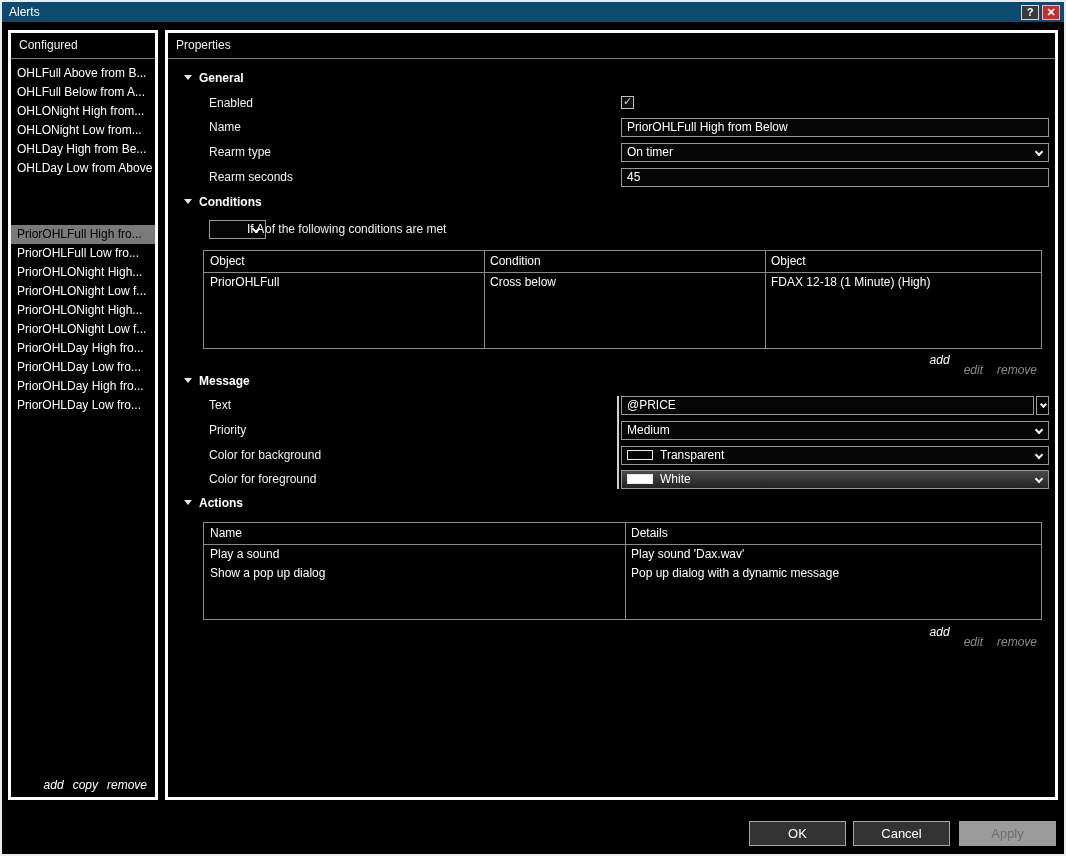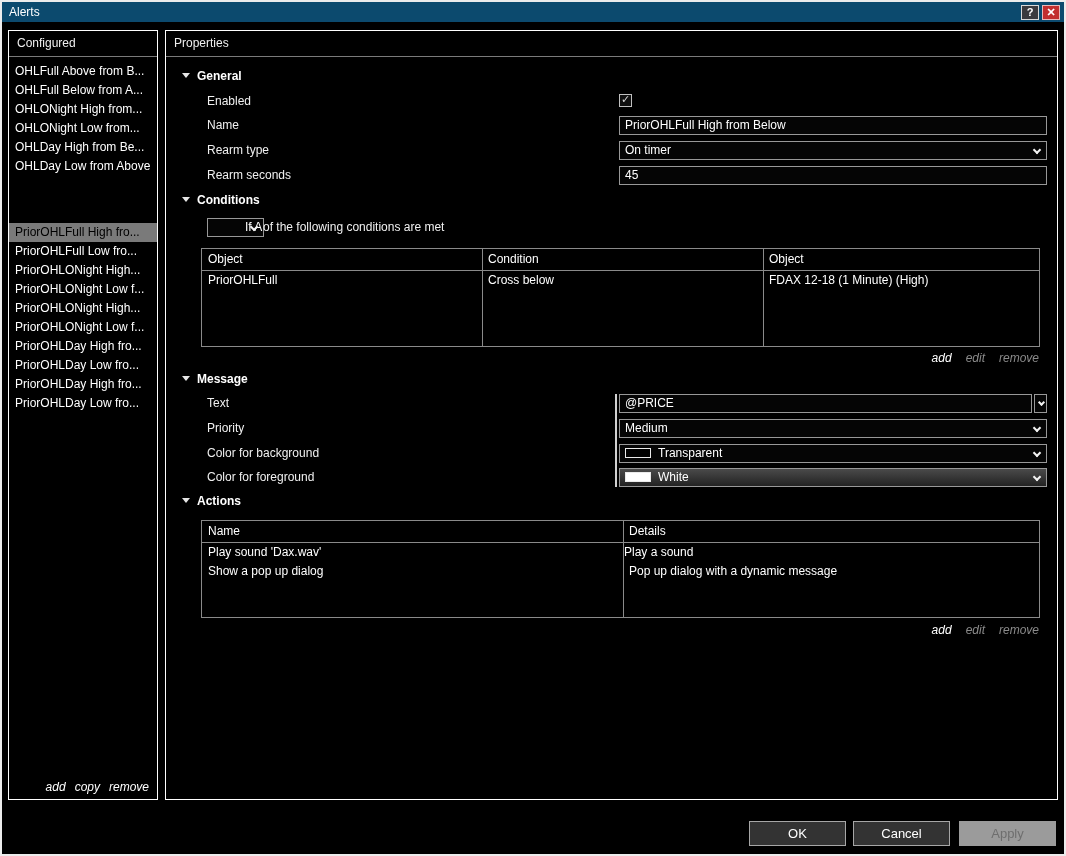--- a/index.html
+++ b/index.html
@@ -25,21 +25,21 @@
   .tb-btn {
     width:18px; height:15px; margin-left:3px;
     display:flex; align-items:center; justify-content:center;
     font-size:11px; font-weight:bold; color:#fff;
     border:1px solid #d9d9d9; background:#3a3a3e; cursor:pointer;
   }
   .tb-btn.close { background:#c22f2f; border-color:#e7baba; }
   
   .panel {
     position:absolute; top:28px; height:770px;
-    border:1px solid #ffffff; background:#000;
+    border:3px solid #ffffff; background:#000;
   }
   .left-panel  { left:6px;  width:150px; }
   .right-panel { left:163px; width:893px; }
   .panel-header {
     height:26px; line-height:25px; padding-left:8px;
     color:#f0f0f0; border-bottom:1px solid #7a7a7a;
   }
   
   .list { position:absolute; top:27px; left:0; right:0; bottom:26px; padding-top:4px; overflow:hidden; }
   .list-item {
@@ -111,21 +111,21 @@
   .thead { display:flex; height:22px; border-bottom:1px solid #8a8a8a;text-decoration:underline; }
   .th { padding:0 6px; line-height:21px; color:#fff; overflow:hidden; white-space:nowrap; }
   .trow { display:flex; height:19px; }
   .td { padding:0 6px; line-height:19px; color:#fff; overflow:hidden; white-space:nowrap; }
   .vline { position:absolute; top:0; bottom:0; width:1px; background:#8a8a8a; }
   .links {
     position:absolute; right:18px;
     display:flex; gap:14px; font-style:italic;
   }
   .link { color:#fff; cursor:pointer; }
-  .link.disabled { color:#8a8a8a; cursor:default; }
+  .link.disabled { color:#8a8a8a; cursor:default;margin-top:10px; }
   
   .btn {
     position:absolute; top:819px; width:97px; height:25px;
     background:#333; border:1px solid #a6a6a6;
     color:#fff; font-size:13px; text-align:center; line-height:23px; cursor:pointer;
   }
   .btn.disabled {
     background:#9b9b9b; border-color:#9b9b9b; color:#6e6e6e; cursor:default;
   }
 </style>
@@ -254,22 +254,22 @@
       <div class="section-header" style="top:435px">
         <span class="expander"></span><span>Actions</span>
       </div>
 
       <div class="ptable" style="top:462px; height:98px;">
         <div class="thead">
           <div class="th" style="width:421px">Name</div>
           <div class="th" style="flex:1">Details</div>
         </div>
         <div class="trow">
+          <div class="td" style="width:421px">Play a sound</div>
           <div class="td" style="flex:1">Play sound 'Dax.wav'</div>
-          <div class="td" style="width:421px">Play a sound</div>
         </div>
         <div class="trow">
           <div class="td" style="width:421px">Show a pop up dialog</div>
           <div class="td" style="flex:1">Pop up dialog with a dynamic message</div>
         </div>
         <div class="vline" style="left:421px"></div>
       </div>
       <div class="links" style="top:565px">
         <span class="link">add</span>
         <span class="link disabled">edit</span>

